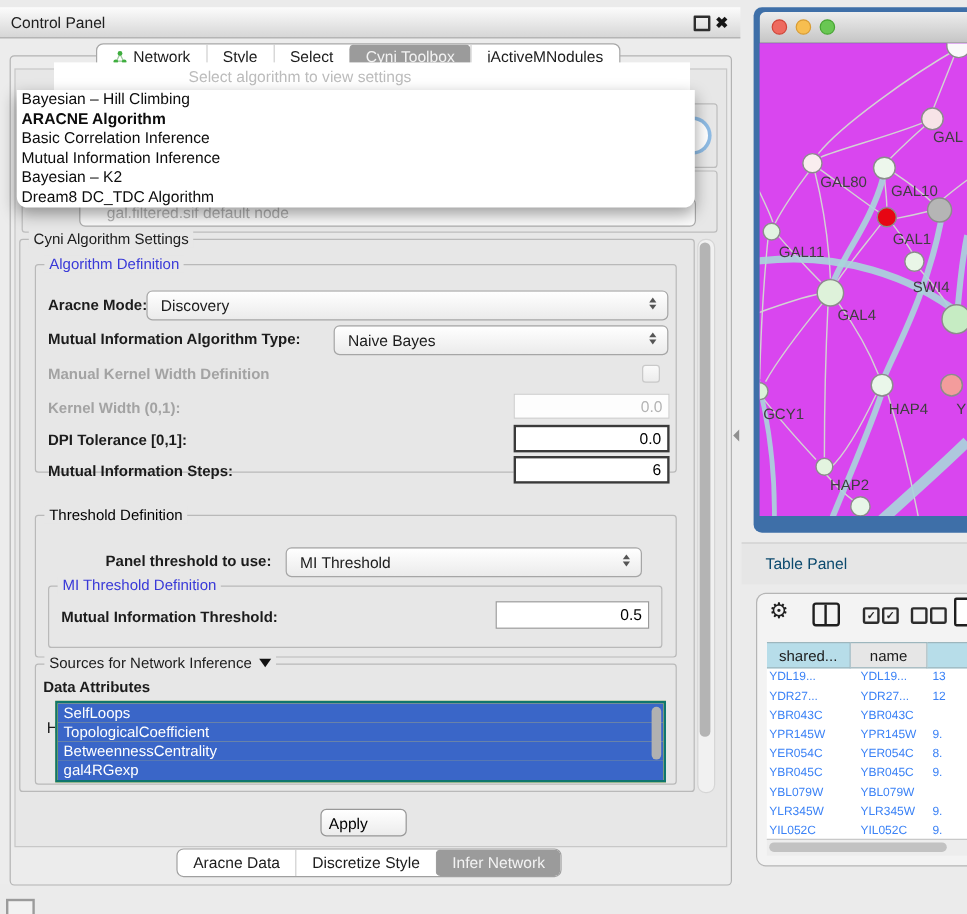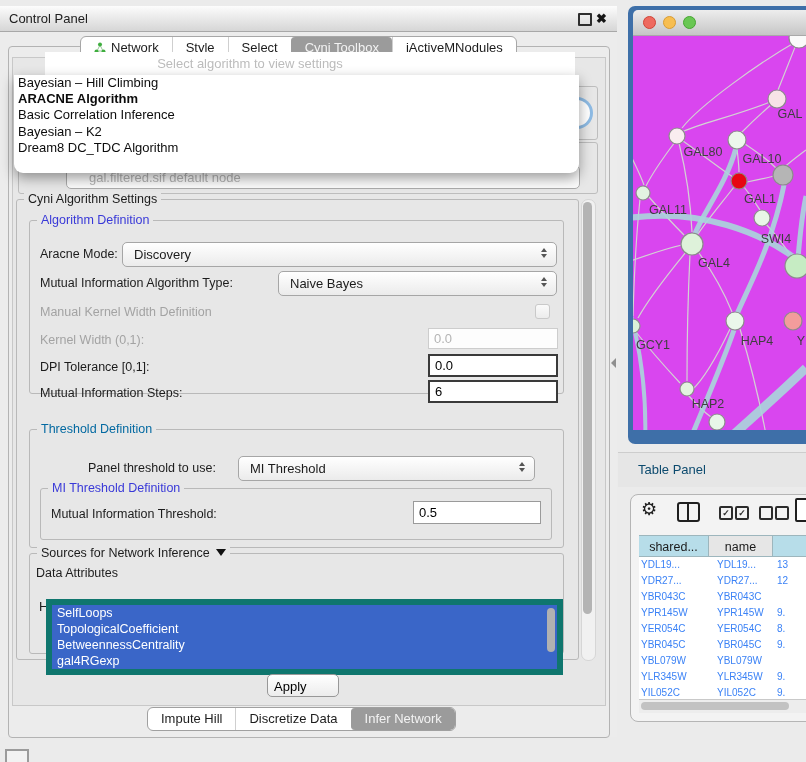--- a/index.html
+++ b/index.html
@@ -32,41 +32,41 @@
   #dd-combo{position:absolute;left:45px;top:46px;width:530px;height:23px;background:#fff;z-index:10;
             font-size:13px;color:#bcbcbc;text-align:center;line-height:23px;padding-right:120px;box-sizing:border-box;}
   #dd-popup{position:absolute;left:14px;top:69px;width:565px;height:98px;background:#fff;z-index:10;
             border-radius:0 0 9px 9px;box-shadow:0 5px 13px rgba(0,0,0,.38);overflow:hidden;}
   .dd-item{font-size:13px;line-height:16.2px;padding-left:4px;color:#0c0c0c;white-space:nowrap;}
   .dd-item.bold{font-weight:bold;}
   
   .gb{position:absolute;border:1px solid #b9b9b9;border-radius:3px;z-index:2;}
   .gb>.legend{position:absolute;top:-8px;left:7px;background:#e7e7e7;padding:0 4px;font-size:12.5px;white-space:nowrap;}
   .legend.blue{color:#3939d8;}
-  .legend.green{color:#0369a1;}
-  .lbl{position:absolute;font-size:12.5px;font-weight:normal;white-space:nowrap;}
+  .legend.green{color:#000000;}
+  .lbl{position:absolute;font-size:12.5px;font-weight:bold;white-space:nowrap;}
   .lbl.gray{color:#a3a3a3;}
   .combo{position:absolute;background:linear-gradient(#ffffff,#ebebeb);border:1px solid #a6a6a6;border-radius:5px;
          font-size:13px;line-height:23px;padding-left:11px;box-sizing:border-box;}
   .cb-arrows{position:absolute;right:9px;top:5px;}
   .cb-arrows i{display:block;width:0;height:0;border-left:3.5px solid transparent;border-right:3.5px solid transparent;}
   .cb-arrows i.up{border-bottom:4.5px solid #555;margin-bottom:2px;}
   .cb-arrows i.dn{border-top:4.5px solid #555;}
-  .tf{position:absolute;background:#fff;border:1px solid #9a9a9a;font-size:13px;text-align:left;
+  .tf{position:absolute;background:#fff;border:1px solid #9a9a9a;font-size:13px;text-align:right;
       padding:0 5px;line-height:21px;box-sizing:border-box;}
   .tf.strong{border:2px solid #3a3a3a;}
   .tf.disabled{border-color:#cdcdcd;color:#b4b4b4;background:#fdfdfd;}
   .cb-box{position:absolute;width:13px;height:13px;border:1px solid #c9c9c9;border-radius:3px;
           background:linear-gradient(#fafafa,#ececec);}
   #hub-row{position:absolute;left:22px;top:399px;font-size:13px;z-index:2;}
   #hub-arrow{display:inline-block;width:0;height:0;border-left:8px solid #111;border-top:5.5px solid transparent;
              border-bottom:5.5px solid transparent;margin-left:7px;vertical-align:-1px;}
   #src-arrow{display:inline-block;width:0;height:0;border-top:7px solid #111;border-left:5.5px solid transparent;
              border-right:5.5px solid transparent;margin-left:6px;vertical-align:1px;}
-  #attr-list{position:absolute;left:16px;top:30px;width:505px;height:64px;background:#fde047;border:6px solid #0f766e;overflow:hidden;margin-top:15px;}
+  #attr-list{position:absolute;left:16px;top:30px;width:505px;height:64px;background:#fde047;border:2px solid #0f766e;overflow:hidden;}
   .attr-item{height:16px;line-height:16px;color:#fff;font-size:12.5px;padding-left:5px;white-space:nowrap;}
   #attr-thumb{position:absolute;right:2px;top:3px;width:8px;height:44px;background:#b1b1b1;border-radius:4px;}
   #settings-scroll{position:absolute;left:581px;top:193px;width:13px;height:460px;background:#f1f1f1;
                    border:1px solid #d6d6d6;border-radius:7px;z-index:2;}
   #settings-thumb{position:absolute;left:1px;top:2px;width:9px;height:412px;background:#b4b4b4;border-radius:5px;}
   #apply-btn{position:absolute;left:267px;top:668px;width:72px;height:23px;background:linear-gradient(#ffffff,#ececec);
              border:1px solid #989898;border-radius:5px;font-size:13px;text-align:left;line-height:21px;z-index:3;}
   #bottom-tabs{position:absolute;left:147px;top:701px;height:22px;display:flex;background:#fff;
                border:1px solid #a0a0a0;border-radius:6px;overflow:hidden;z-index:4;}
   
@@ -143,20 +143,21 @@
     <div class="gbox" style="left:18px;top:80px;width:578px;height:52px;"></div>
     <div id="bg-blue-combo"></div>
     <div class="gbox" style="left:18px;top:136px;width:578px;height:50px;"></div>
     <div id="bg-combo">gal.filtered.sif default node</div>
 
     <div id="dd-combo">Select algorithm to view settings</div>
     <div id="dd-popup">
         <div class="dd-item">Bayesian – Hill Climbing</div>
         <div class="dd-item bold">ARACNE Algorithm</div>
         <div class="dd-item">Basic Correlation Inference</div>
+        <div class="dd-item">Mutual Information Inference</div>
         <div class="dd-item">Bayesian – K2</div>
         <div class="dd-item">Dream8 DC_TDC Algorithm</div>
       </div>
 
     <div class="gb" style="left:16px;top:193px;width:561px;height:459px;">
       <span class="legend">Cyni Algorithm Settings</span>
 
       <div class="gb" style="left:12px;top:20px;width:533px;height:172px;">
         <span class="legend blue">Algorithm Definition</span>
 
@@ -230,24 +231,24 @@
     </div>
 
     <div id="settings-scroll">
       <div id="settings-thumb"></div>
     </div>
 
     <button id="apply-btn">Apply</button>
 
     <div id="bottom-tabs">
         <div class="tab">
-          <span>Impute Hill</span>
-        </div>
-        <div class="tab">
-          <span>Discretize Data</span>
+          <span>Aracne Data</span>
+        </div>
+        <div class="tab">
+          <span>Discretize Style</span>
         </div>
         <div class="tab active">
           <span>Infer Network</span>
         </div>
       </div>
   </div>
 
   <div id="net-window">
     <div id="net-titlebar">
       <span class="light" id="light-close" style="left: 10px; background: rgb(238, 106, 95); border: 1px solid rgb(208, 68, 55);"></span>

